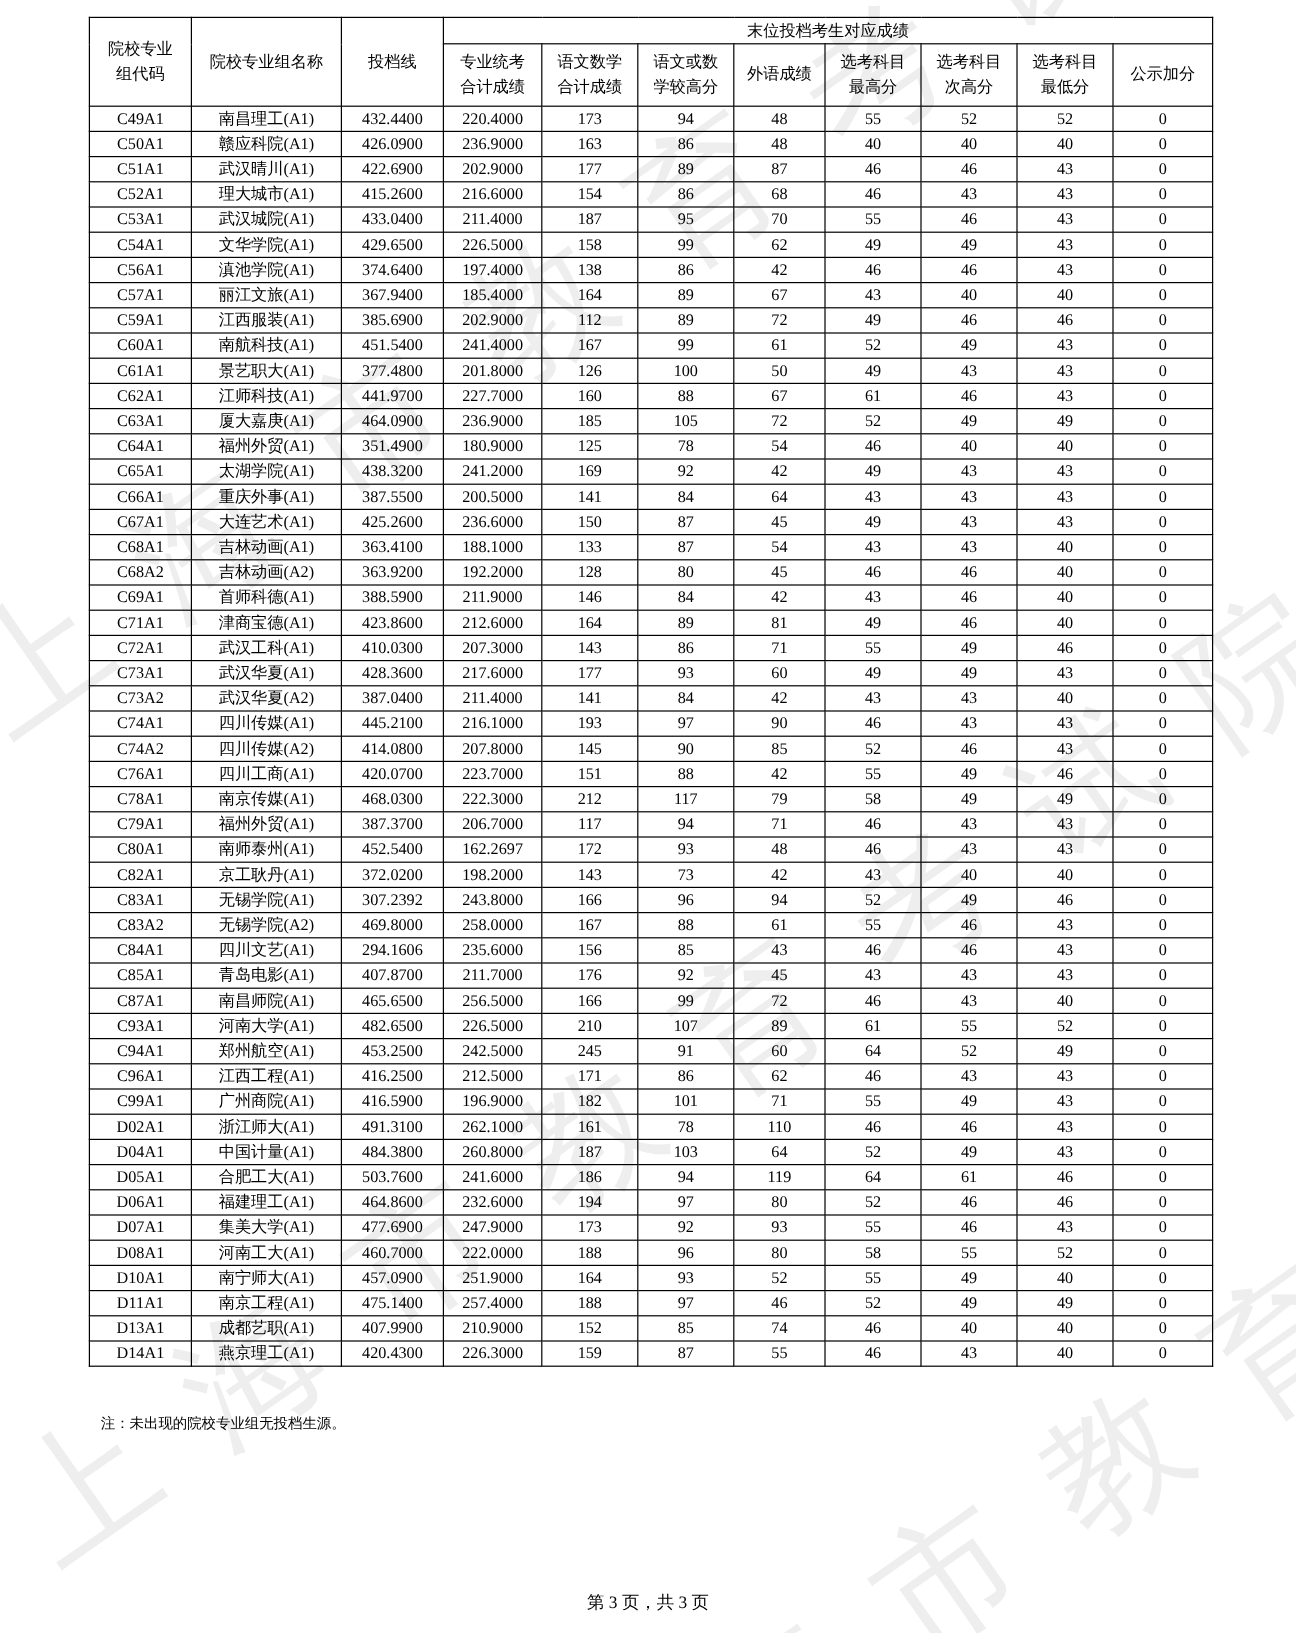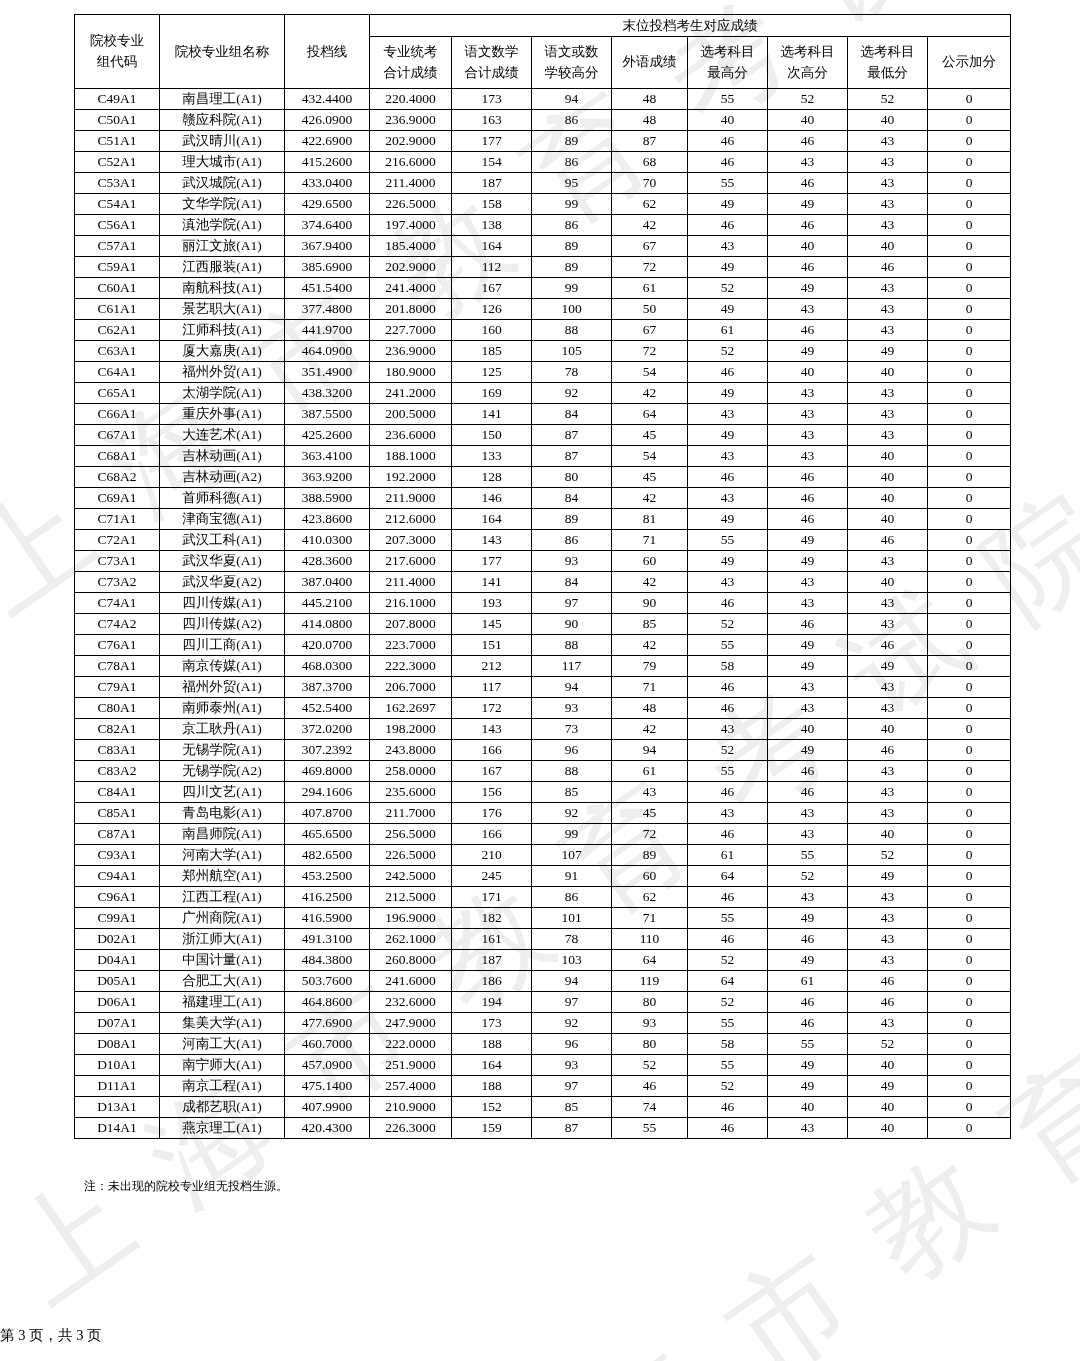--- a/index.html
+++ b/index.html
@@ -43,21 +43,21 @@
     padding: 0 2px;
     overflow: hidden;
   }
   #score-table { border: 1.5px solid #000; }
   #score-table td { height: 21px; line-height: 1.15; }
   thead tr.group-row th { height: 22px; }
   thead tr.sub-row th { height: 52px; }
   .hdr-line { display: block; line-height: 1.5; }
 
   #note { position: absolute; left: 84px; top: 1178px; font-size: 12px; z-index: 1; text-align: right; }
-  #page-footer { position: absolute; left: 0; right: 0; top: 1326px; text-align: left; font-size: 14.5px; z-index: 1; }
+  #page-footer { position: absolute; left: 0; right: 0; top: 1326px; text-align: center; font-size: 14.5px; z-index: 1; }
 </style>
 </head>
 <body>
 
 <div id="watermark">
   <span class="wm wm1">上海市教育考试院</span>
   <span class="wm wm2">上海市教育考试院</span>
   <span class="wm wm3">上海市教育考试院</span>
 </div>
 

